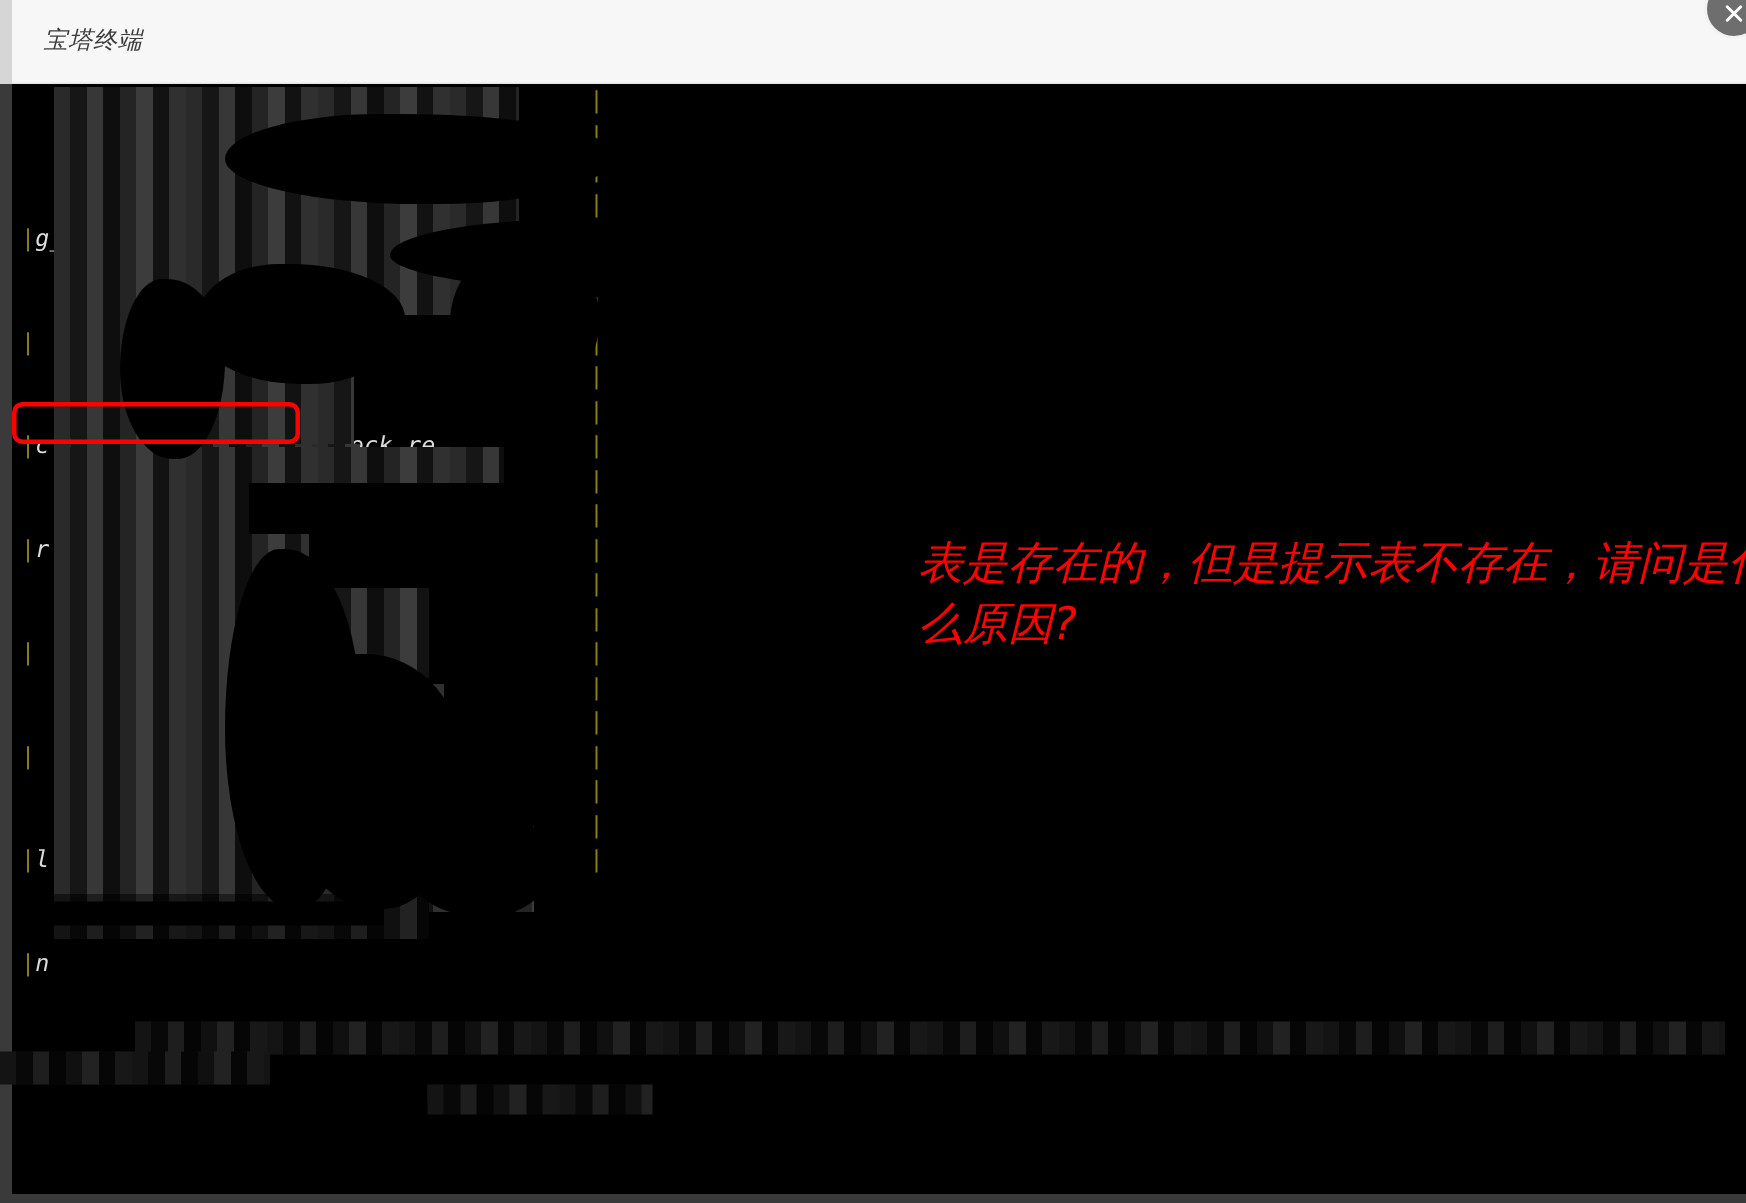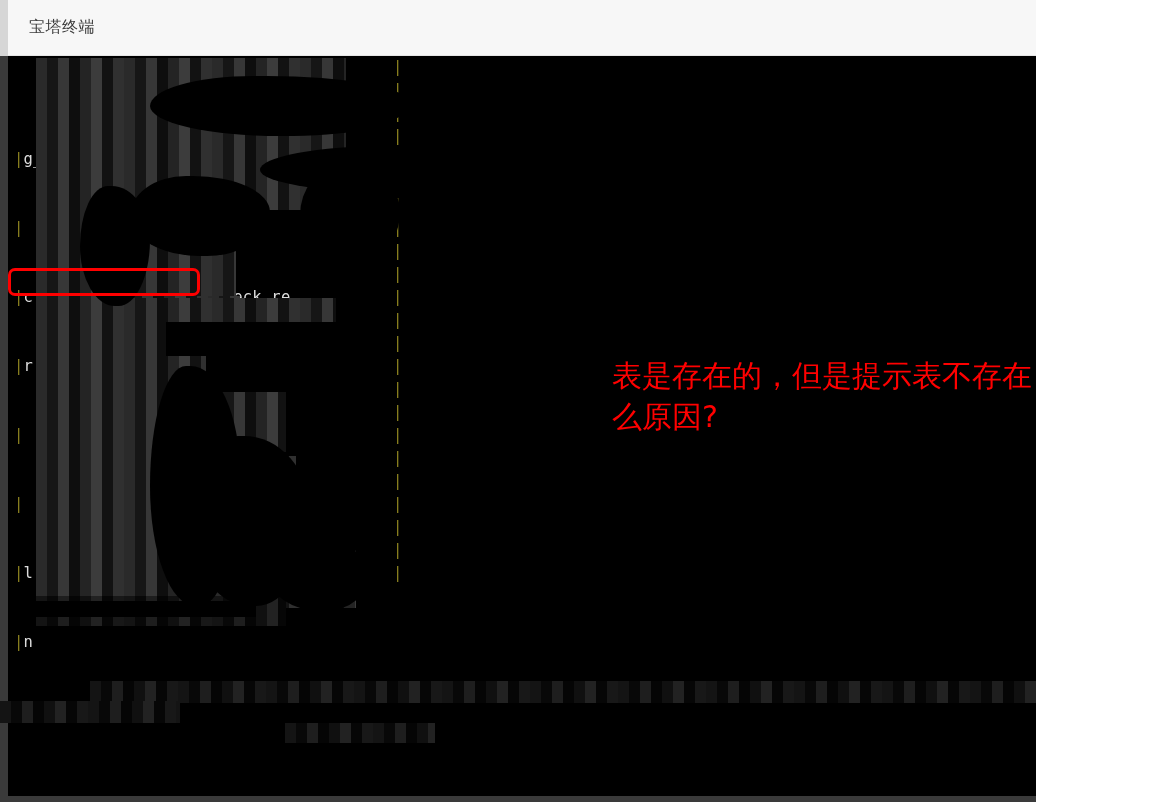--- a/index.html
+++ b/index.html
@@ -7,24 +7,25 @@
   html, body {
     width: 1164px;
     height: 802px;
     overflow: hidden;
     background: #ffffff;
     font-family: "Liberation Sans", sans-serif;
   }
 
   #app {
     position: relative;
-    width: 1036px;
+    width: 1164px;
     height: 802px;
     background: #0f172a;
     overflow: hidden;
+    font-style: italic;
   }
 
   
   .titlebar {
     position: absolute;
     left: 0; top: 0;
     width: 1164px;
     height: 56px;
     background: #f7f7f7;
     border-bottom: 1px solid #e6e6e6;

